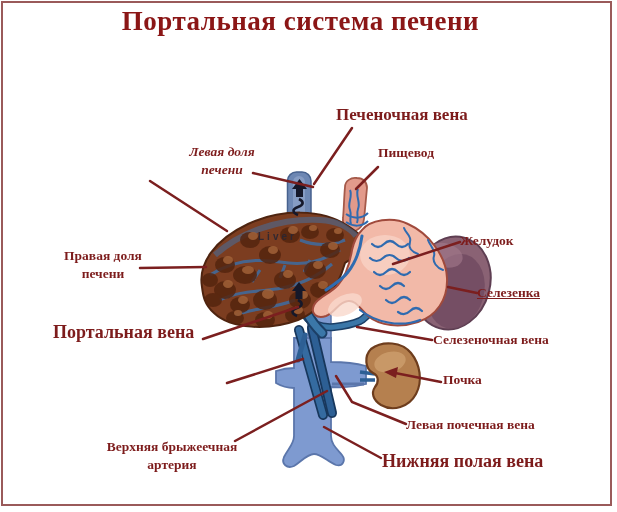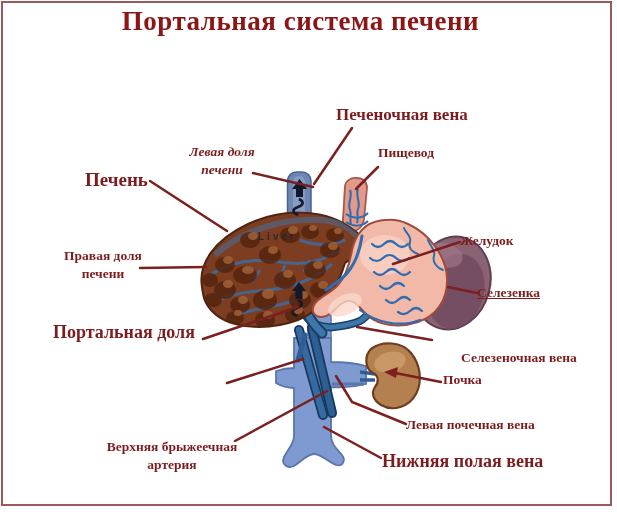--- a/index.html
+++ b/index.html
@@ -187,28 +187,27 @@
       <line x1="140" y1="268" x2="206" y2="267"></line>
       <line x1="203" y1="339" x2="298" y2="307"></line>
       <line x1="227" y1="383" x2="303" y2="359"></line>
       <line x1="235" y1="441" x2="327" y2="391"></line>
       <polygon points="384,372 398,367 396,378" fill="#7b1f1f" stroke="none"></polygon>
     </g>
   </svg>
 
   <div class="title">Портальная система печени</div>
 
-  <div class="lbl med" style="left:85px;top:167px;">Печень</div>
   <div class="lbl wrap" style="left:176px;top:143px;width:92px;font-style:italic;">Левая доля печени</div>
   <div class="lbl big" style="left:336px;top:104px;font-size:17px;">Печеночная вена</div>
   <div class="lbl" style="left:378px;top:144px;">Пищевод</div>
   <div class="lbl" style="left:460px;top:232px;">Желудок</div>
   <div class="lbl" style="left:477px;top:284px;text-decoration:underline;">Селезенка</div>
-  <div class="lbl" style="left:433px;top:349px;margin-left:28px;">Селезеночная вена</div>
+  <div class="lbl" style="left:433px;top:331px;">Селезеночная вена</div>
   <div class="lbl" style="left:443px;top:371px;">Почка</div>
   <div class="lbl" style="left:406px;top:416px;">Левая почечная вена</div>
   <div class="lbl big" style="left:382px;top:450px;">Нижняя полая вена</div>
   <div class="lbl wrap" style="left:56px;top:247px;width:94px;">Правая доля печени</div>
-  <div class="lbl big" style="left:53px;top:321px;">Портальная доля</div>
+  <div class="lbl big" style="left:53px;top:321px;">Портальная вена</div>
   <div class="lbl wrap" style="left:101px;top:438px;width:142px;">Верхняя брыжеечная артерия</div>
 
   <div class="frame"></div>
 </div>
 
 </body></html>

